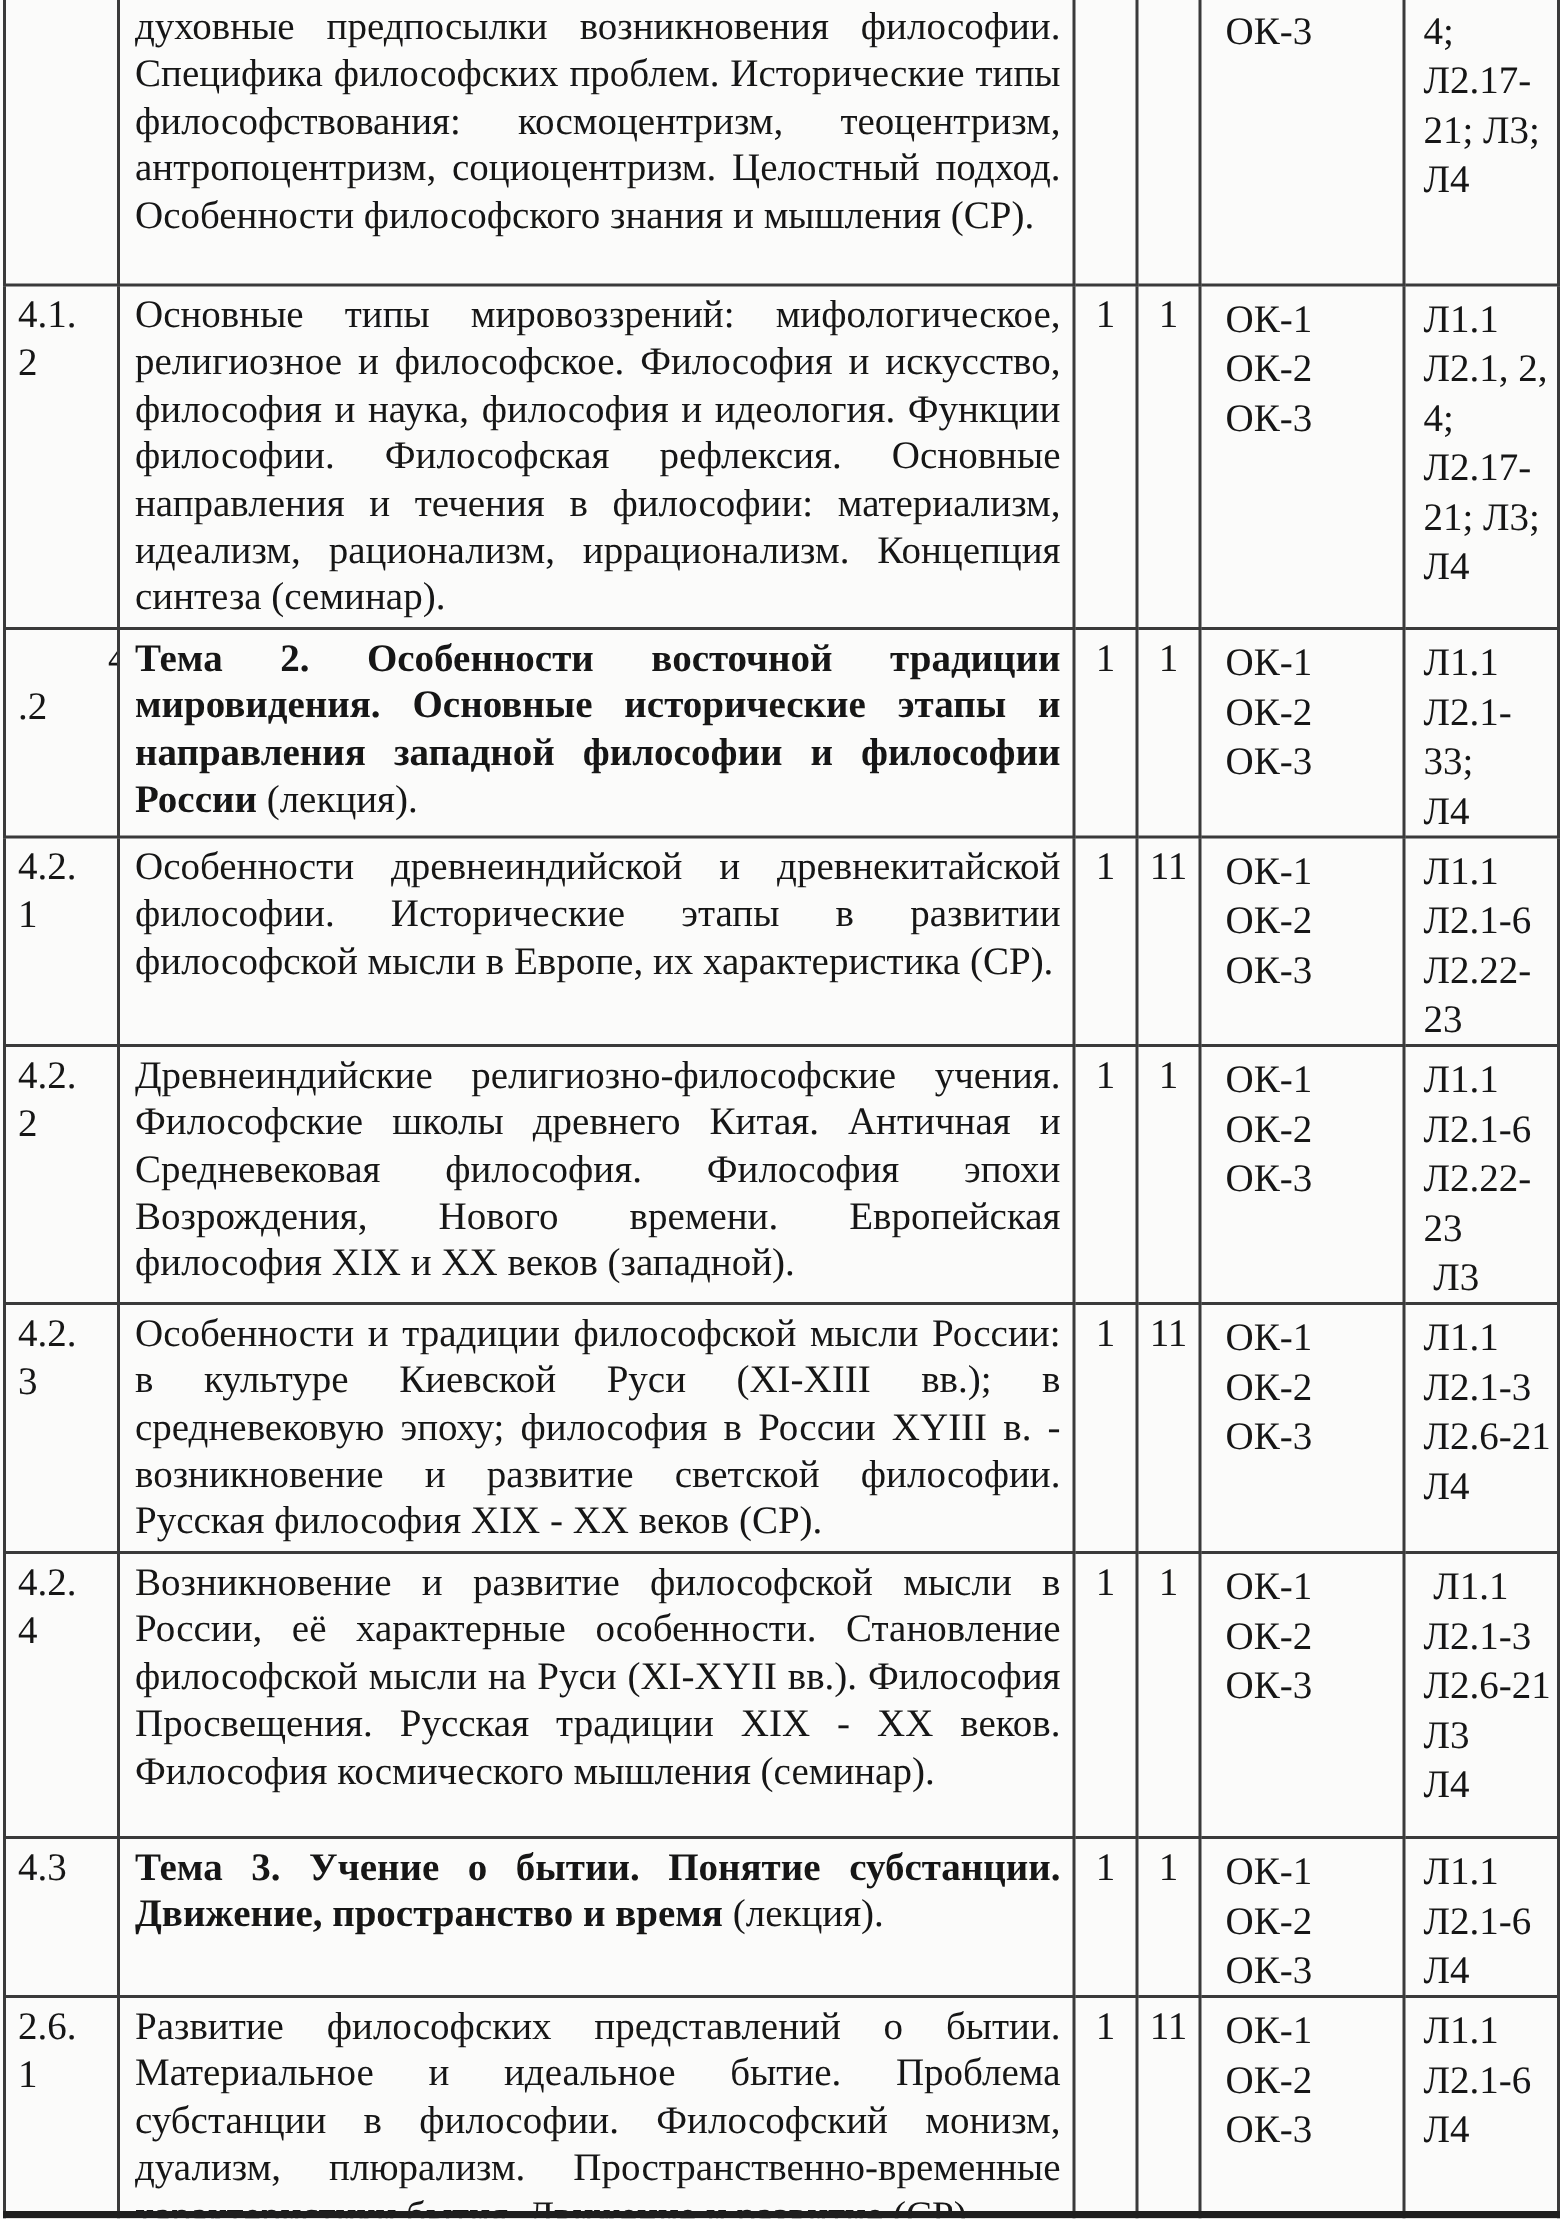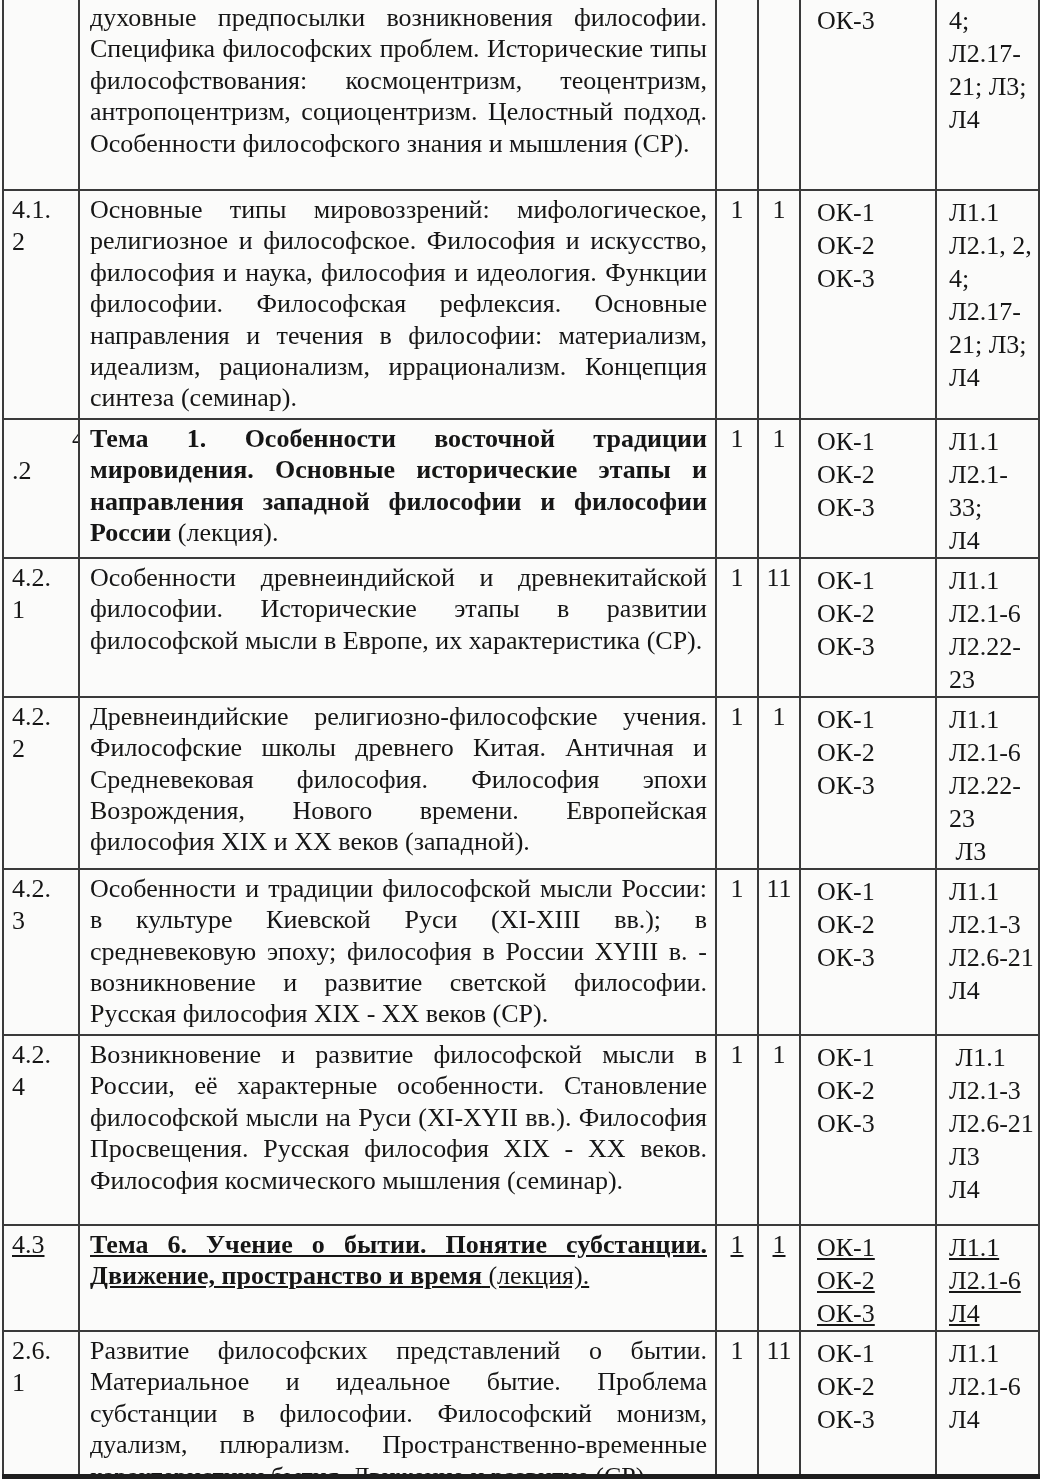--- a/index.html
+++ b/index.html
@@ -85,21 +85,21 @@
             <div>Л2.17-</div>
             <div>21; Л3;</div>
             <div>Л4</div>
           </td>
         </tr>
         <tr style="height: 120px;">
           <td class="c-num">
             <div class="num-line clip-right">4</div>
             <div class="num-line">.2</div>
           </td>
-          <td class="c-desc"><span class="bold">Тема 1. Особенности восточной традиции мировидения. Основные исторические этапы и направления западной философии и философии России</span><span class=""> (лекция).</span></td>
+          <td class="c-desc"><span class="bold">Тема 2. Особенности восточной традиции мировидения. Основные исторические этапы и направления западной философии и философии России</span><span class=""> (лекция).</span></td>
           <td class="c-h">1</td>
           <td class="c-h">1</td>
           <td class="c-comp">
             <div>ОК-1</div>
             <div>ОК-2</div>
             <div>ОК-3</div>
           </td>
           <td class="c-lit">
             <div>Л1.1</div>
             <div>Л2.1-</div>
@@ -166,41 +166,41 @@
             <div>Л2.1-3</div>
             <div>Л2.6-21</div>
             <div>Л4</div>
           </td>
         </tr>
         <tr style="height: 190px;">
           <td class="c-num">
             <div class="num-line">4.2.</div>
             <div class="num-line">4</div>
           </td>
-          <td class="c-desc"><span class="">Возникновение и развитие философской мысли в России, её характерные особенности. Становление философской мысли на Руси (XI-XYII вв.). Философия Просвещения. Русская философия XIX - XX веков. Философия космического мышления (семинар).</span></td>
+          <td class="c-desc"><span class="">Возникновение и развитие философской мысли в России, её характерные особенности. Становление философской мысли на Руси (XI-XYII вв.). Философия Просвещения. Русская традиции XIX - XX веков. Философия космического мышления (семинар).</span></td>
           <td class="c-h">1</td>
           <td class="c-h">1</td>
           <td class="c-comp">
             <div>ОК-1</div>
             <div>ОК-2</div>
             <div>ОК-3</div>
           </td>
           <td class="c-lit">
             <div>&nbsp;Л1.1</div>
             <div>Л2.1-3</div>
             <div>Л2.6-21</div>
             <div>Л3</div>
             <div>Л4</div>
           </td>
         </tr>
-        <tr style="height: 93px; text-decoration: underline;">
+        <tr style="height: 93px;">
           <td class="c-num">
             <div class="num-line">4.3</div>
           </td>
-          <td class="c-desc"><span class="bold">Тема 6. Учение о бытии. Понятие субстанции. Движение, пространство и время</span><span class=""> (лекция).</span></td>
+          <td class="c-desc"><span class="bold">Тема 3. Учение о бытии. Понятие субстанции. Движение, пространство и время</span><span class=""> (лекция).</span></td>
           <td class="c-h">1</td>
           <td class="c-h">1</td>
           <td class="c-comp">
             <div>ОК-1</div>
             <div>ОК-2</div>
             <div>ОК-3</div>
           </td>
           <td class="c-lit">
             <div>Л1.1</div>
             <div>Л2.1-6</div>

